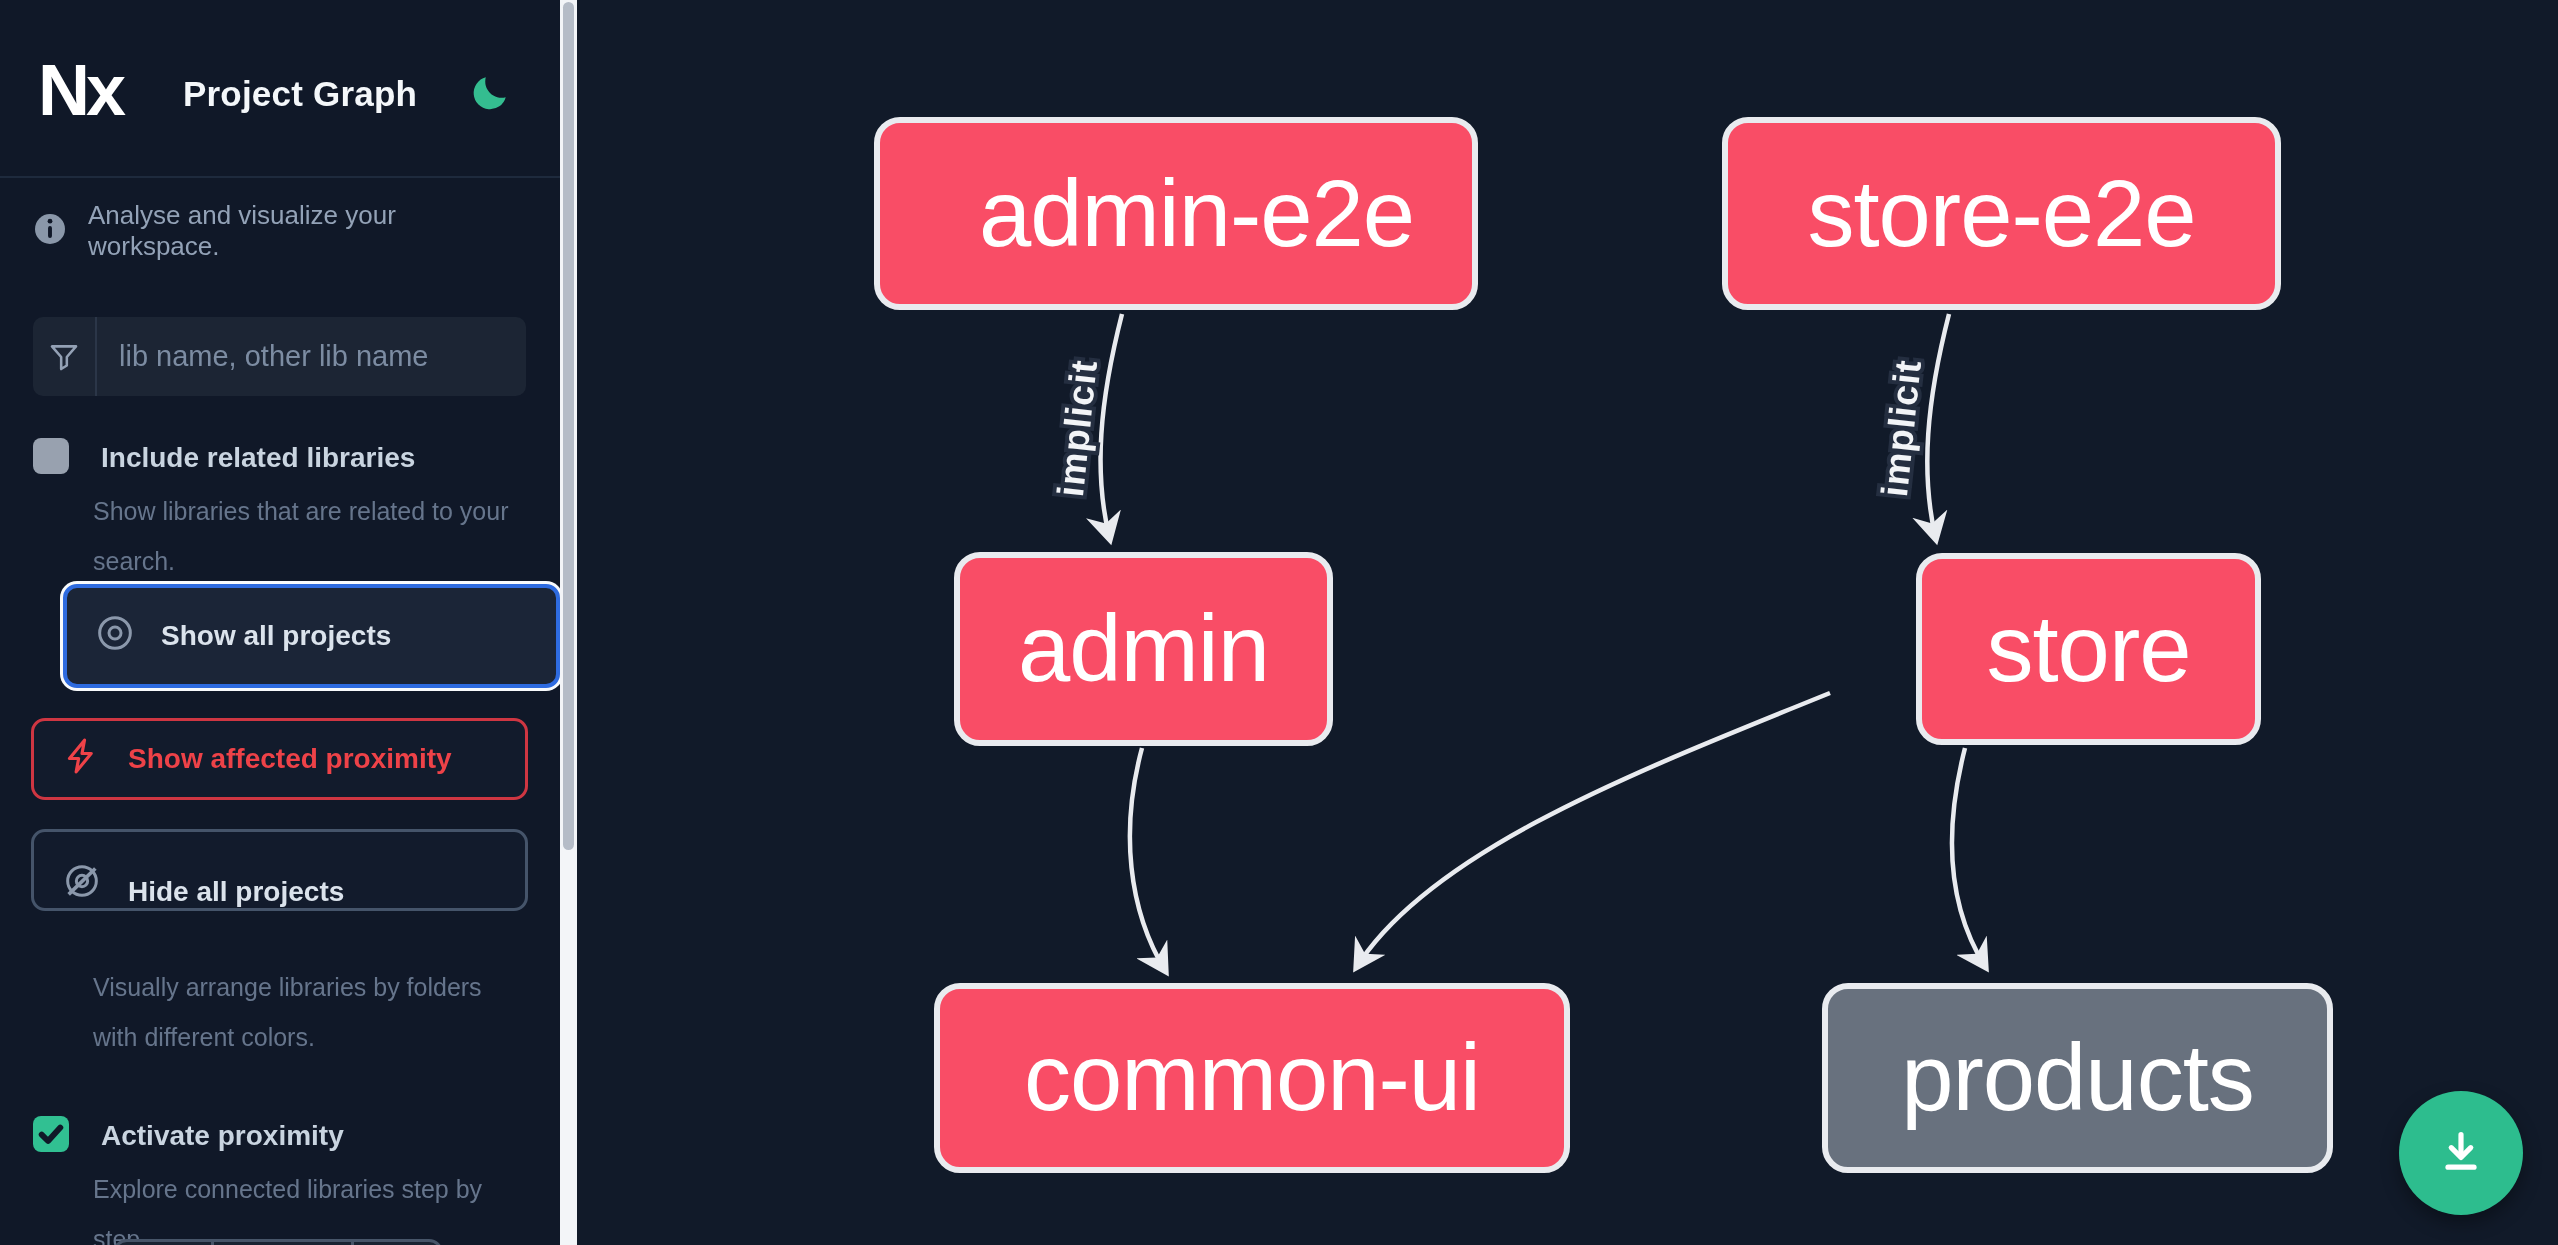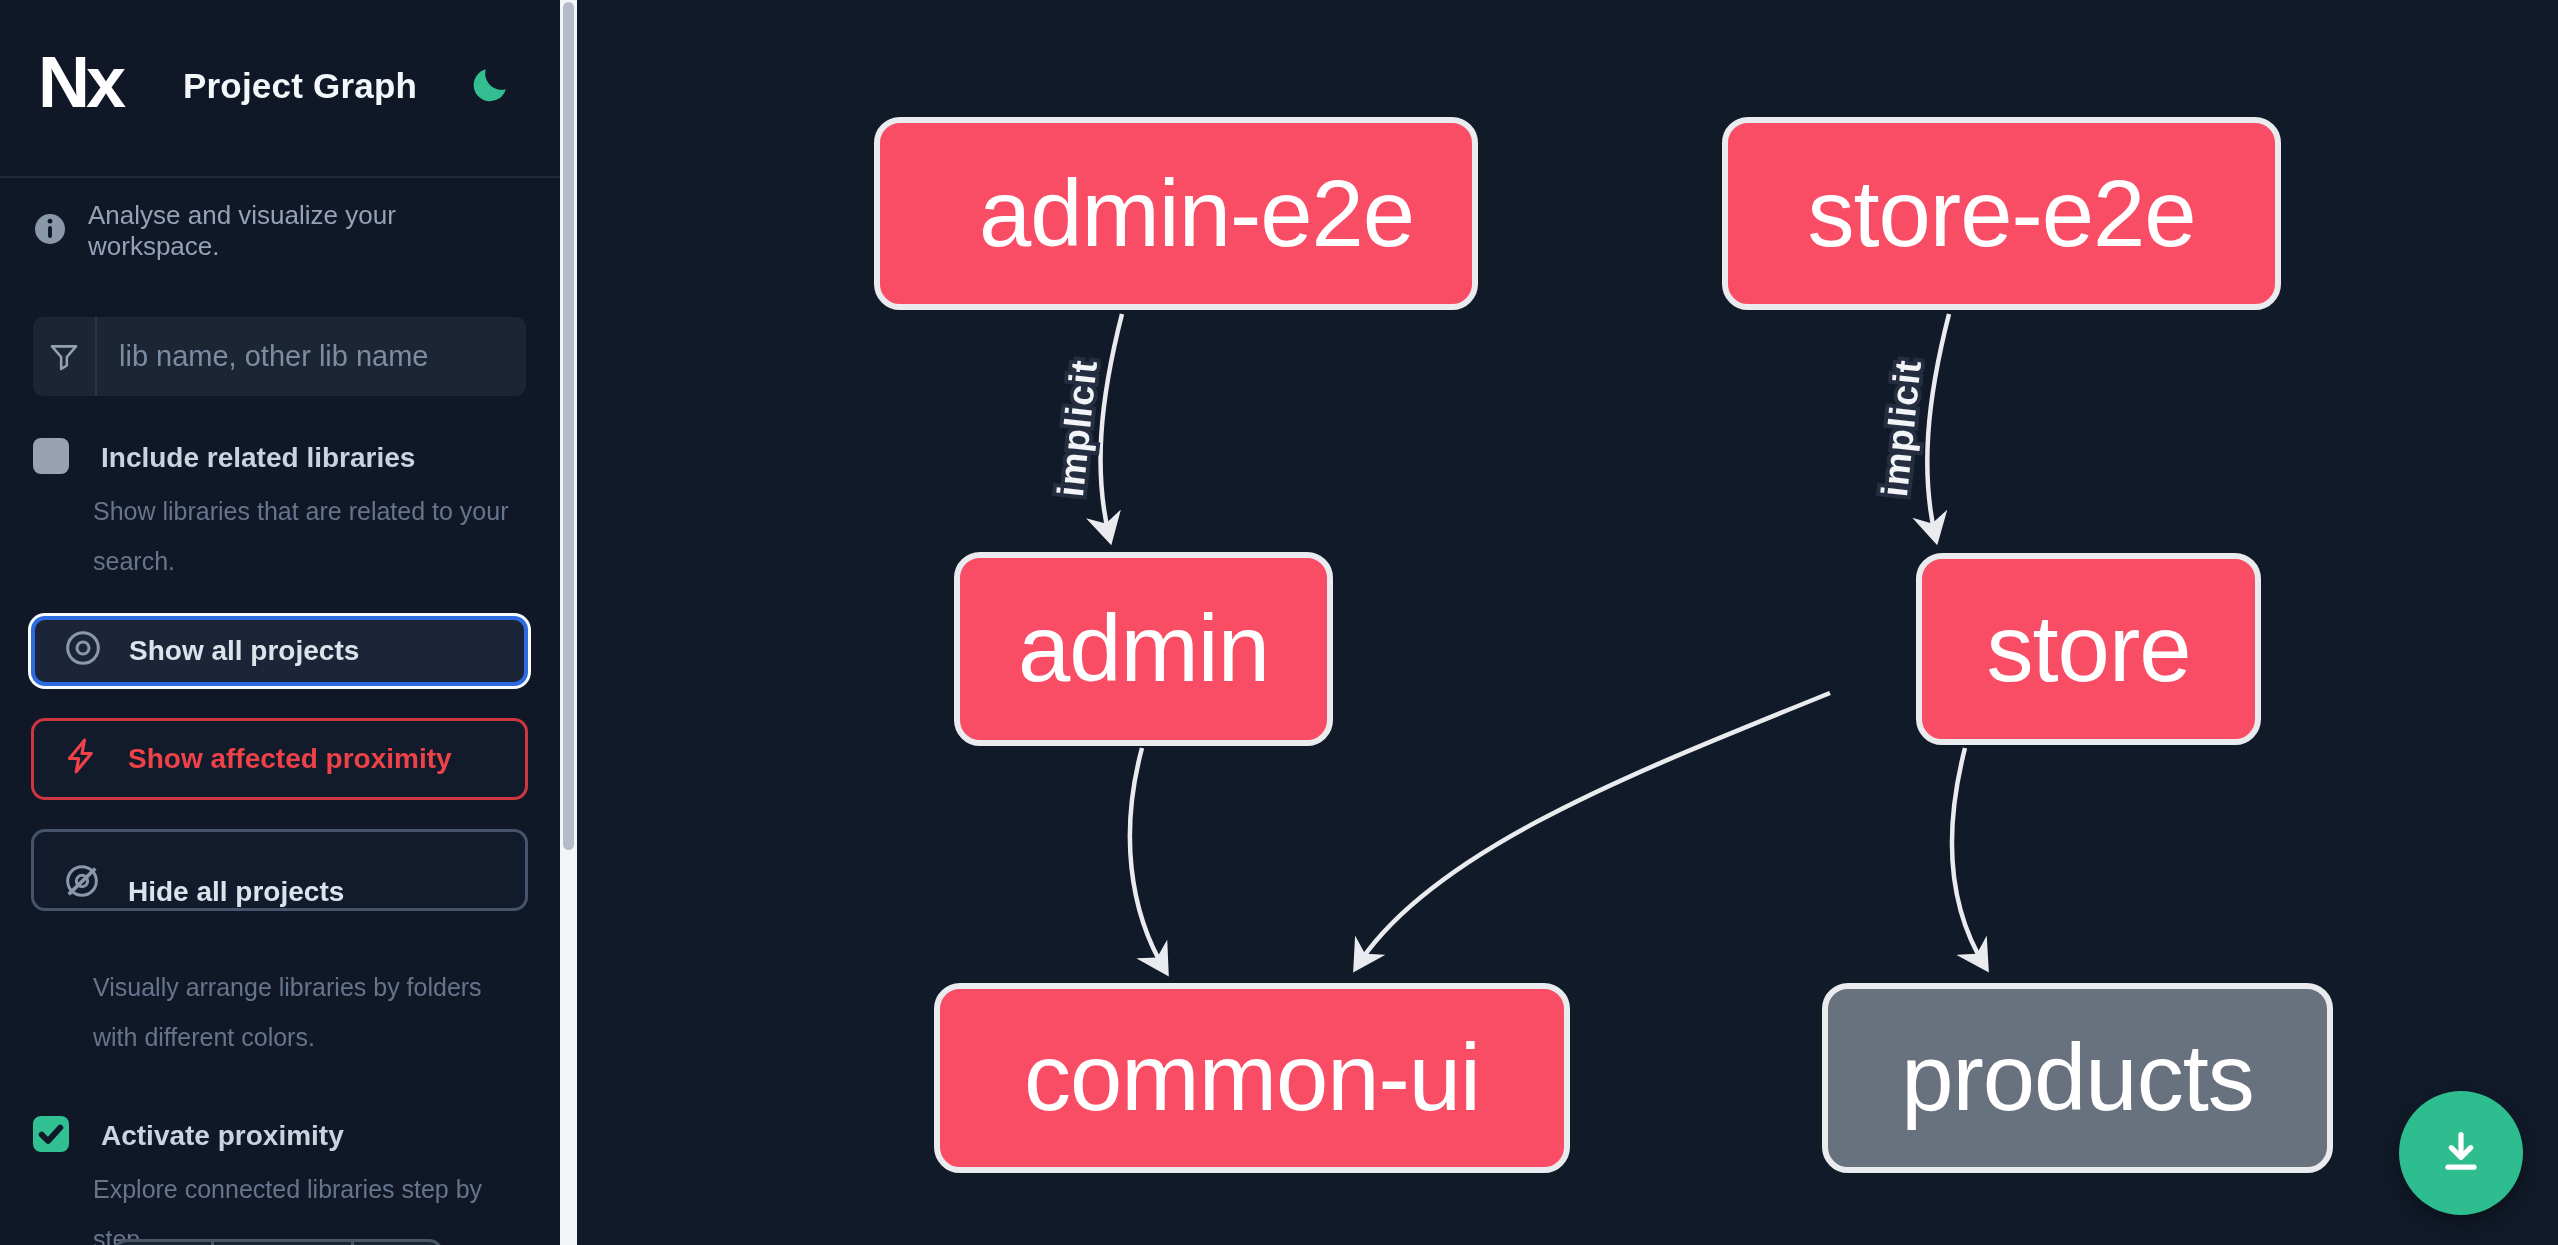--- a/index.html
+++ b/index.html
@@ -1,21 +1,21 @@
 <!DOCTYPE html>
 <html><head>
 <meta charset="utf-8">
 <style>
   html,body{margin:0;padding:0;background:#0b1120;}
   .app{position:relative;width:2558px;height:1245px;overflow:hidden;
        font-family:"Liberation Sans","DejaVu Sans",sans-serif;
        background:#0e1524;}
   
   .sidebar{position:absolute;left:0;top:0;width:560px;height:1245px;background:#101828;overflow:hidden;}
-  .sb-header{position:absolute;left:0;top:0;width:560px;height:176px;display:flex;align-items:center;}
+  .sb-header{position:absolute;left:0;top:8px;width:560px;height:176px;display:flex;align-items:center;}
   .logo{position:absolute;left:38px;top:46px;width:110px;height:72px;color:#fff;
         font-weight:bold;font-size:72px;letter-spacing:-4px;line-height:72px;}
   .app-title{position:absolute;left:183px;top:66px;font-size:35px;font-weight:600;color:#f4f7fa;letter-spacing:.2px;}
   .theme-btn{position:absolute;left:466px;top:62px;width:48px;height:48px;background:none;border:none;cursor:pointer;padding:0;}
   .sb-divider{position:absolute;left:0;top:176px;width:560px;height:2px;background:#1e2a3d;}
   .info-row{position:absolute;left:32px;top:200px;width:500px;display:flex;align-items:center;gap:20px;}
   .info-text{font-size:26px;color:#93a2b7;}
   .search-box{position:absolute;left:33px;top:317px;width:493px;height:79px;background:#1c2534;border-radius:10px;
               display:flex;align-items:stretch;overflow:hidden;}
   .search-icon-cell{width:62px;display:flex;align-items:center;justify-content:center;border-right:2px solid #2b3648;}
@@ -99,21 +99,21 @@
     </div>
 
     <div class="opt" style="top:440px;">
       <div class="opt-head">
         <div class="cbx gray"></div>
         <div class="opt-label">Include related libraries</div>
       </div>
       <div class="opt-desc" style="max-width:470px;">Show libraries that are related to your search.</div>
     </div>
 
-    <button class="sb-btn focused" style="top:616px;height:70px;">
+    <button class="sb-btn focused" style="top:584px;height:104px;margin-left:32px;">
       <span>
         <svg width="40" height="40" viewBox="0 0 24 24" fill="none" stroke="#8b98ab" stroke-width="1.8">
           <circle cx="12" cy="12" r="9.2"></circle>
             <circle cx="12" cy="12" r="3.6"></circle>
         </svg>
       </span>
       <span>Show all projects</span>
     </button>
 
     <button class="sb-btn danger" style="top:718px;">

